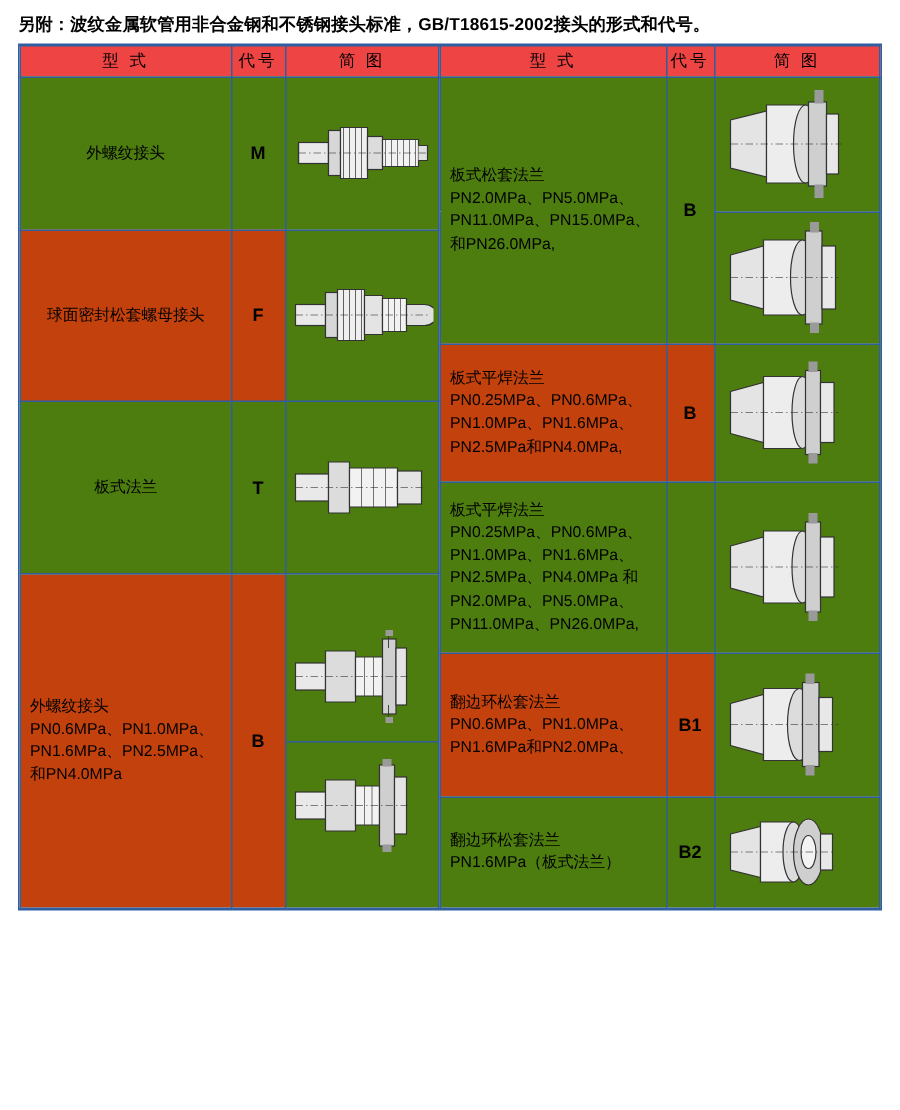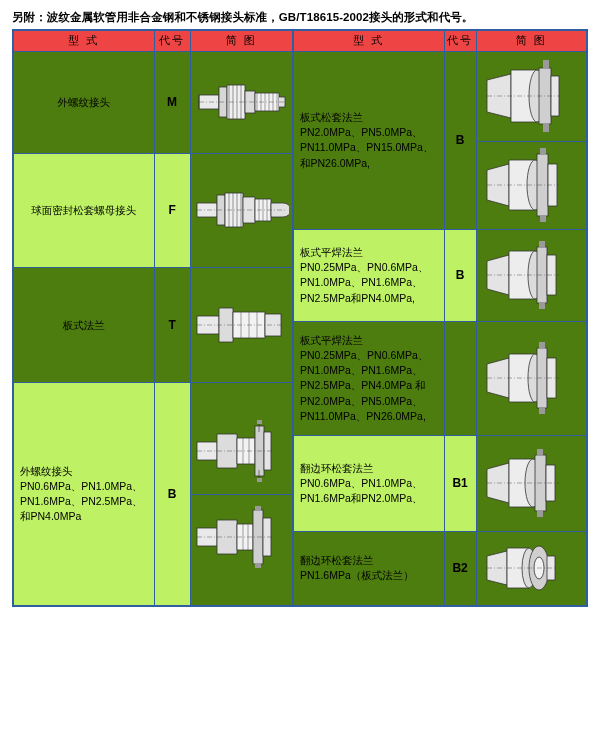--- a/index.html
+++ b/index.html
@@ -75,21 +75,21 @@
   }
   td.code {
     text-align: center;
     font-size: 12px;
     font-weight: bold;
   }
   td.fig {
     text-align: center;
     padding: 2px 0;
   }
-  .tint { background: #bef264; margin-top: 22px; }
+  .tint { background: #c2410c; margin-top: 22px; }
   .white { background: #4d7c0f; }
 
   .fig-wrap {
     display: flex;
     align-items: center;
     justify-content: center;
     width: 100%;
   }
   svg { display: block; }
 </style>

